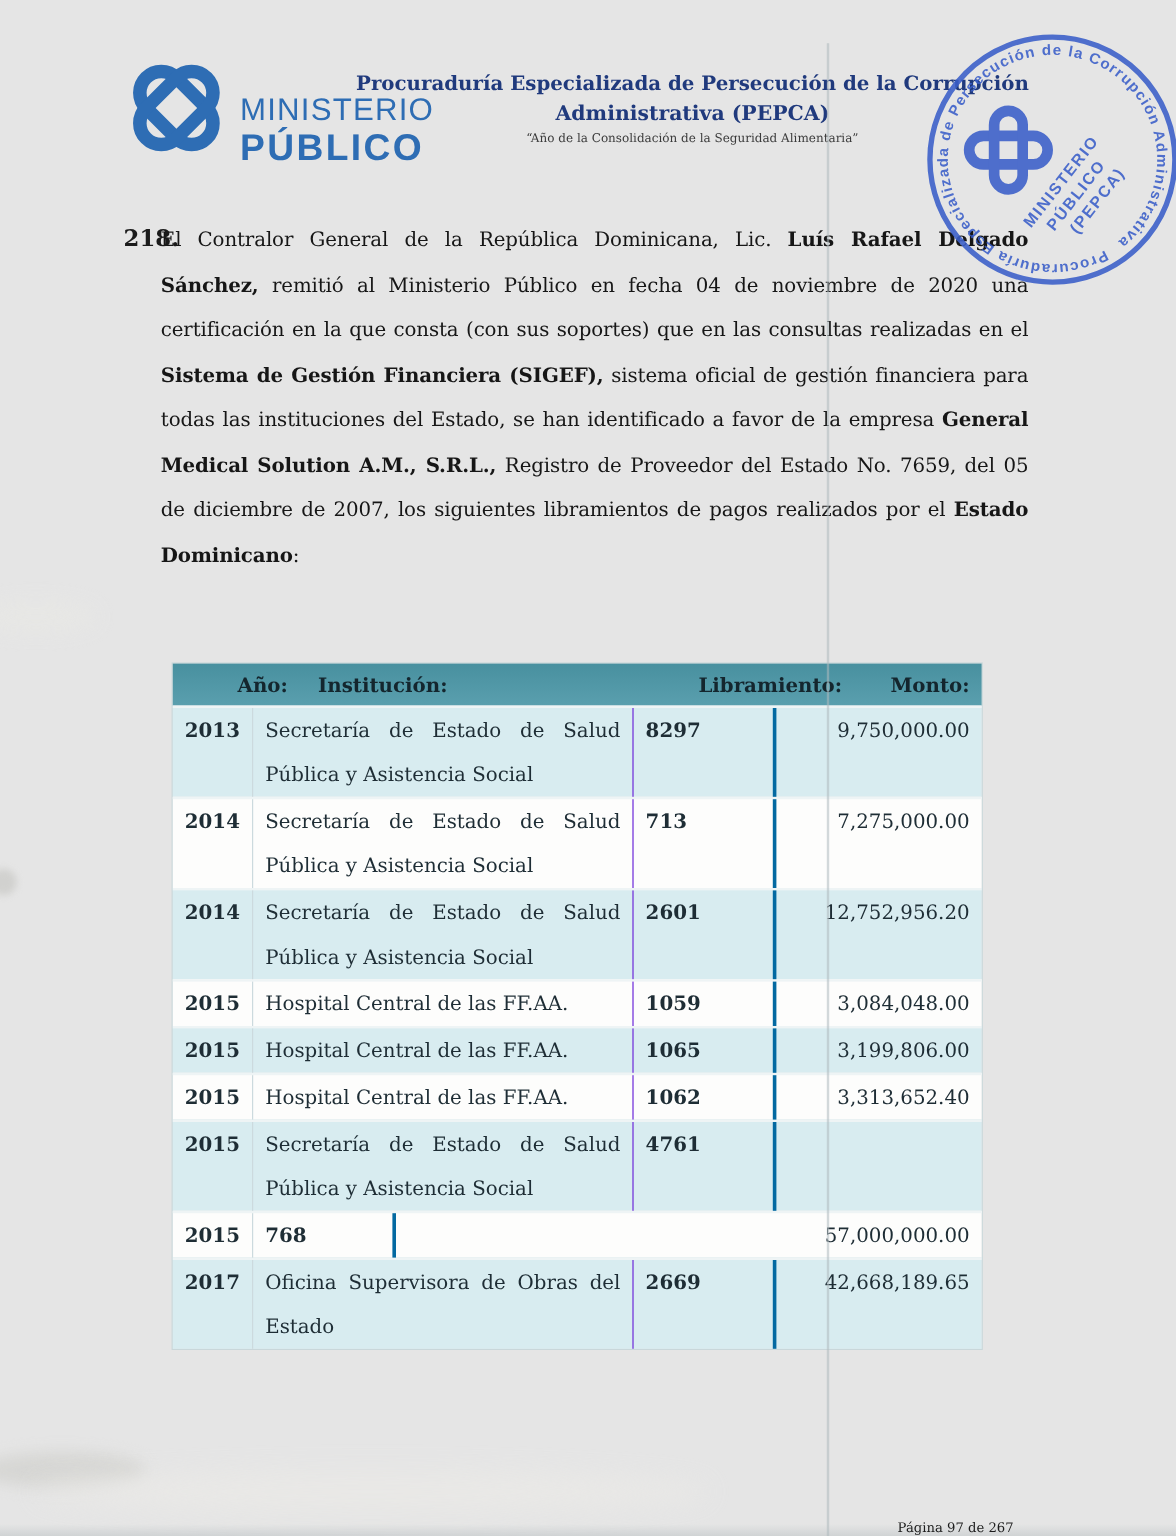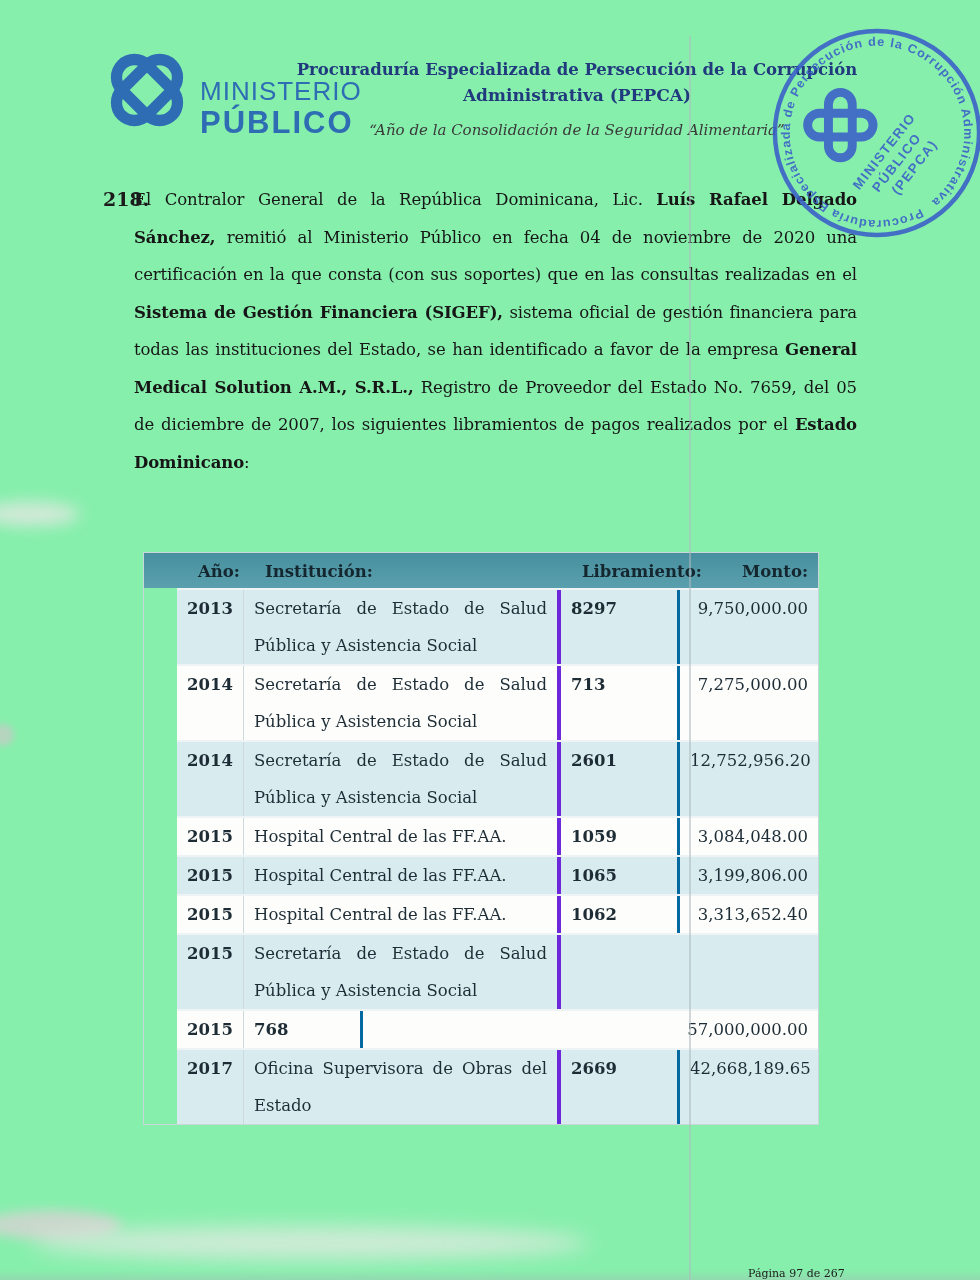--- a/index.html
+++ b/index.html
@@ -1,18 +1,18 @@
 <!DOCTYPE html>
 <html><head>
 <meta charset="utf-8">
 <style>
   html,body{margin:0;padding:0;background:#888;}
   .page{
     position:relative; width:980px; height:1280px; margin:0 auto;
-    background:#86efac; overflow:hidden;
+    background:#e5e5e5; overflow:hidden;
     font-family:"DejaVu Serif", serif; color:#1b1b1b;
   }
   
   .fold-line{position:absolute; left:689px; top:36px; width:2px; height:1244px;
     background:#aeb9bd; opacity:.55; z-index:6;}
   .smudge{position:absolute; border-radius:50%; filter:blur(6px); z-index:1;}
   .smudge.s1{left:-18px; top:1210px; width:140px; height:30px; background:#d4d4d1; opacity:.85;}
   .smudge.s2{left:30px; top:1226px; width:560px; height:34px; background:#ebeae7; opacity:.7; filter:blur(10px);}
   .smudge.s3{left:-20px; top:502px; width:100px; height:24px; background:#e8e8e5; opacity:.8; filter:blur(8px);}
   .smudge.s4{left:-8px; top:724px; width:22px; height:22px; background:#c9c9c6; opacity:.7; filter:blur(3px);}
@@ -22,45 +22,45 @@
   
   .logo{position:absolute; left:100px; top:38px; display:flex; align-items:flex-start; z-index:3;}
   .logo-knot{width:94px; height:104px;}
   .logo-text{margin-left:6px; margin-top:40px; font-family:"Liberation Sans", sans-serif; color:#2e6db4; line-height:1;}
   .logo-line1{font-size:26px; font-weight:400; letter-spacing:1px;}
   .logo-line2{font-size:31px; font-weight:700; letter-spacing:2px; margin-top:3px;}
 
   .title-block{position:absolute; left:292px; top:60px; width:570px; text-align:center; z-index:3;}
   .title-l1{font-size:16.5px; font-weight:700; color:#203a7d; white-space:nowrap;}
   .title-l2{font-size:17px; font-weight:700; color:#203a7d; margin-top:6px;}
-  .motto{font-size:15px; font-style:italic; color:#3a3a3a; margin-top:16px;}
+  .motto{font-size:10px; color:#3a3a3a; margin-top:5px;}
 
   .stamp{position:absolute; left:768px; top:24px; width:218px; height:218px; z-index:10; opacity:.88;}
 
   
   .para{position:absolute; left:103px; top:181px; width:757px; z-index:4;}
   .para-num{position:absolute; left:0; top:0; font-weight:700; font-size:19px; line-height:37.5px;}
   .para-body{margin-left:31px; width:723px; text-align:justify;
     font-size:16.5px; line-height:37.5px; color:#161616; letter-spacing:-0.1px;}
   .para-body .b{font-weight:700;}
 
   
   .dtable{position:absolute; left:143px; top:552px; width:674px; z-index:4;
     border:1px solid #c9d7da; font-size:16.5px; color:#1e2d35;}
   .thead{display:flex; background:linear-gradient(#48909f,#5a9fae); height:35px; line-height:35px;
     font-weight:700; color:#14262e;padding-left:44px;}
-  .trow{display:flex; border-top:2px solid #eef4f5; background:#fdfdfc;margin-left:33px;}
+  .trow{display:flex; border-top:2px solid #eef4f5; background:#fdfdfc;}
   .trow.alt{background:#d8ecf0;}
   .trow > div, .thead > div{padding:0 10px; line-height:37px; box-sizing:border-box;}
   .c-year{width:67px; flex:0 0 67px;}
   .c-inst{width:317px; flex:0 0 317px; text-align:justify;}
   .c-lib{width:119px; flex:0 0 119px;}
   .c-monto{flex:1;text-align:right;}
   .trow .c-year{font-weight:700; border-right:1px solid #ccdade;}
-  .trow .c-inst{border-right:4px solid #6d28d9;}
+  .trow .c-inst{border-right:1px solid #6d28d9;}
   .trow .c-lib{border-right:3px solid #0369a1;font-weight:bold;}
 
   .footer{position:absolute; left:748px; top:1267px; font-size:11px; color:#1c1c1c; z-index:4;}
 </style>
 </head>
 <body>
 
 <div class="page">
 
   <div class="fold-line"></div>
@@ -153,20 +153,21 @@
   </div>
         <div class="trow">
     <div class="c-year">2015</div>
     <div class="c-inst">Hospital Central de las FF.AA.</div>
     <div class="c-lib">1062</div>
     <div class="c-monto">3,313,652.40</div>
   </div>
         <div class="trow alt">
     <div class="c-year">2015</div>
     <div class="c-inst">Secretaría de Estado de Salud Pública y Asistencia Social</div>
+    <div class="c-lib">4761</div>
   </div>
         <div class="trow">
     <div class="c-year">2015</div>
     <div class="c-lib">768</div>
     <div class="c-monto">57,000,000.00</div>
   </div>
         <div class="trow alt">
     <div class="c-year">2017</div>
     <div class="c-inst">Oficina Supervisora de Obras del Estado</div>
     <div class="c-lib">2669</div>

